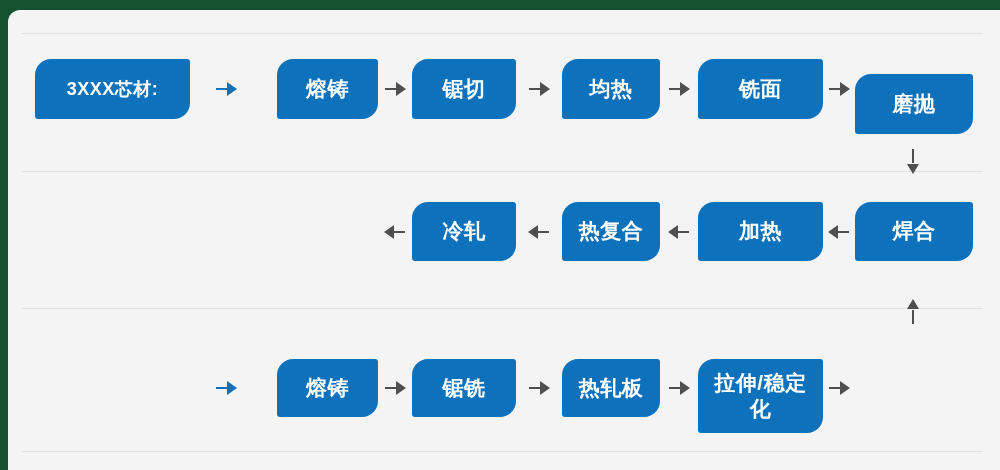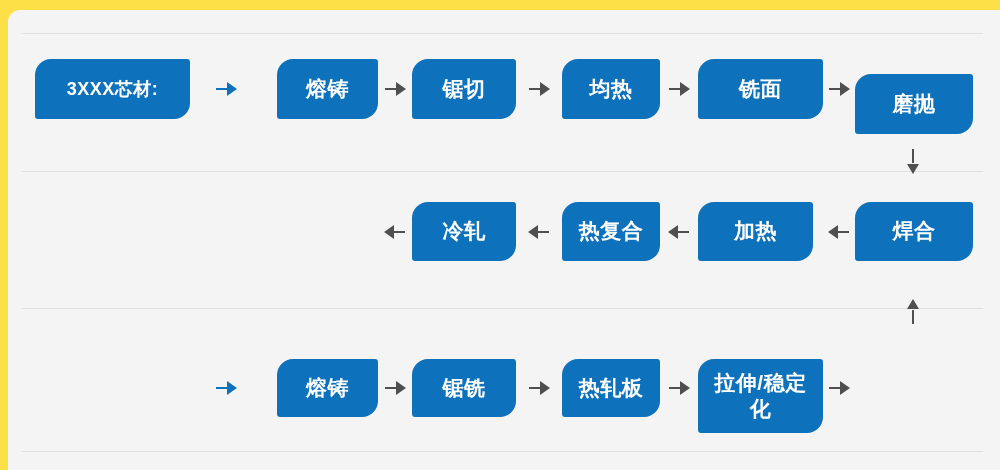--- a/index.html
+++ b/index.html
@@ -1,21 +1,21 @@
 <!DOCTYPE html>
 <html style="--accent-blue: #0e71bc; --arrow-gray: #4f4f4f; --panel-bg: #f4f4f5; --divider: #e0e0e0; --box-text: #ffffff;"><head>
 <meta charset="utf-8">
 <style>
   html, body { margin: 0; padding: 0; background: #ffffff; }
   .stage {
     position: relative;
     width: 1000px;
     height: 470px;
     overflow: hidden;
-    background: #fde047;
+    background: #14532d;
     font-family: "Liberation Sans", "DejaVu Sans", sans-serif;
   }
   .panel {
     position: absolute;
     left: 8px; top: 10px;
     width: 992px; height: 460px;
     background: var(--panel-bg, #f4f4f5);
     border-top-left-radius: 12px;
   }
   .divider {
@@ -113,21 +113,21 @@
   <div class="box" style="left:412px;top:202px;width:104px;height:59px">冷轧</div>
   <span class="ar h left" style="left:528px;top:225px">
       <i class="stem"></i>
       <i class="head"></i>
     </span>
   <div class="box" style="left:562px;top:202px;width:98px;height:59px">热复合</div>
   <span class="ar h left" style="left:668px;top:225px">
       <i class="stem"></i>
       <i class="head"></i>
     </span>
-  <div class="box" style="left:698px;top:202px;width:115px;height:59px">加热</div>
+  <div class="box" style="left:698px;top:202px;width:125px;height:59px">加热</div>
   <span class="ar h left" style="left:828px;top:225px">
       <i class="stem"></i>
       <i class="head"></i>
     </span>
   <div class="box" style="left:855px;top:202px;width:118px;height:59px">焊合</div>
 
   <span class="ar v up" style="left:906px;top:299px">
       <i class="stem"></i>
       <i class="head"></i>
     </span>

